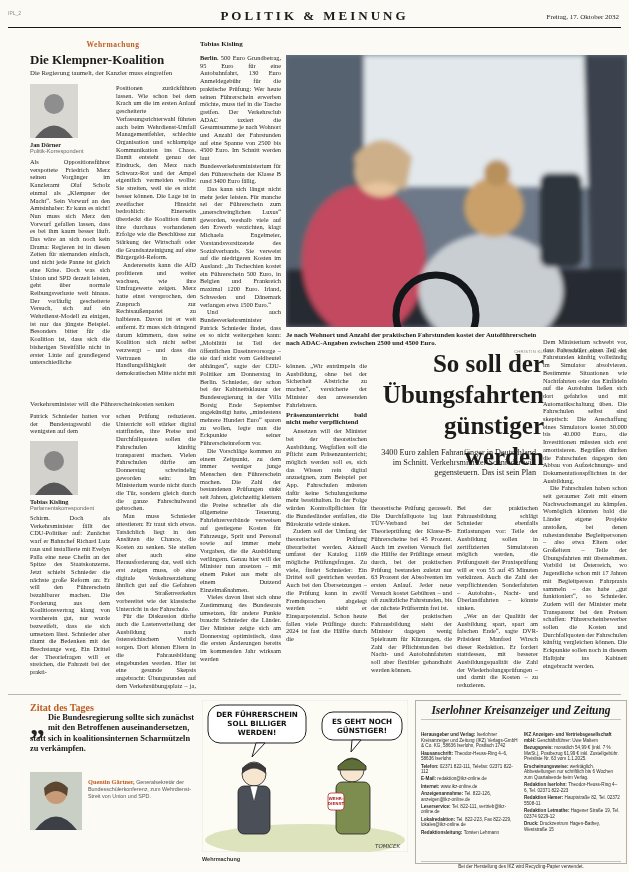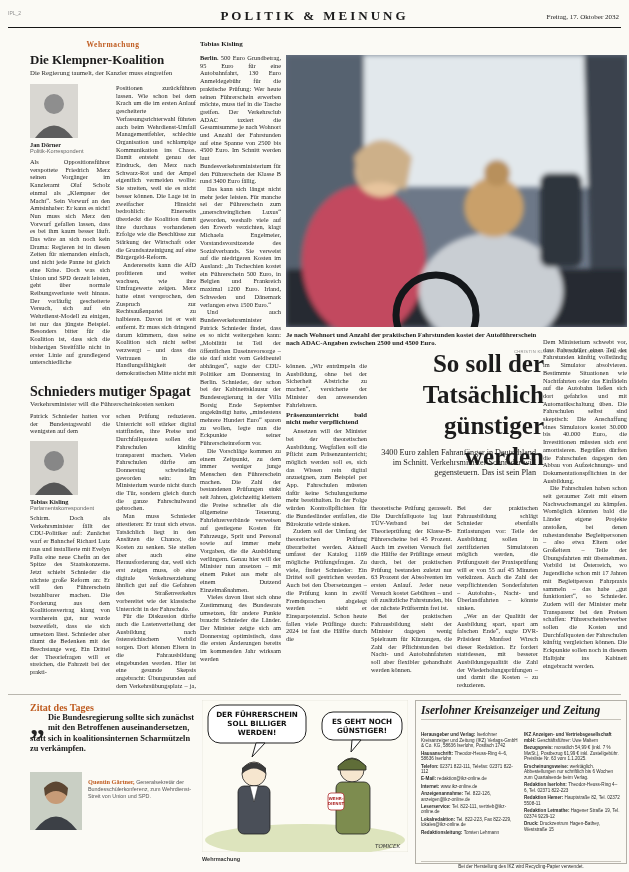--- a/index.html
+++ b/index.html
@@ -47,21 +47,21 @@
   .zitat-attr{left:88px;top:778px;width:108px;font-size:5.9px;line-height:7px;}
   .zitat-attr .nm{font-weight:bold;color:#bf5b1f;font-size:6.3px;}
   .zitat-attr .rl{color:#555;font-family:"Liberation Sans",sans-serif;font-size:5.4px;}
 
   
   .cartoon{left:202px;top:700px;width:206px;height:152px;}
   .cartoon-rubric{left:202px;top:856px;font:bold 5.5px "Liberation Sans",sans-serif;color:#333;}
 
   
   .impressum{left:415px;top:700px;width:212px;height:164px;border:0.5px solid #b3b0a8;background:#faf9f3;box-sizing:border-box;padding:3px 5px;}
-  .imp-title{font-weight:bold;font-style:italic;font-size:11.5px;line-height:13px;border-bottom:0.5px solid #c6c3ba;padding-bottom:2px;margin-bottom:12px;}
+  .imp-title{text-align:center;font-weight:bold;font-style:italic;font-size:11.5px;line-height:13px;border-bottom:0.5px solid #c6c3ba;padding-bottom:2px;margin-bottom:12px;}
   .imp-cols{display:flex;gap:6px;}
   .imp-col{width:98px;font:4.6px/5.7px "Liberation Sans",sans-serif;color:#2b2b2b;text-align:left;overflow:hidden;height:128px;}
   .imp-col p{margin:0 0 1.5px 0;text-indent:0 !important;}
   .imp-footer{text-align:center;font:4.6px "Liberation Sans",sans-serif;color:#2b2b2b;border-top:0.5px solid #c6c3ba;padding-top:1.5px;margin-top:1px;}
 </style>
 </head>
 <body>
 
 <div class="page" lang="de">
 
@@ -87,21 +87,20 @@
     <div class="author-role">Politik-Korrespondent</div>
   </div>
   <div class="abs bt" style="left:30px;top:158px;width:80px;height:220px;">
       <p class="para">Als Oppositionsführer verspottete Friedrich Merz seinen Vorgänger im Kanzleramt Olaf Scholz einmal als „Klempner der Macht“. Sein Vorwurf an den Amtsinhaber: Er kann es nicht! Nun muss sich Merz den Vorwurf gefallen lassen, dass es bei ihm kaum besser läuft. Das wäre an sich noch kein Drama: Regieren ist in diesen Zeiten für niemanden einfach, und nicht jede Panne ist gleich eine Krise. Doch was sich Union und SPD derzeit leisten, geht über normale Reibungsverluste weit hinaus. Der vorläufig gescheiterte Versuch, sich auf ein Wehrdienst-Modell zu einigen, ist nur das jüngste Beispiel. Besonders bitter für die Koalition ist, dass sich die bisherigen Streitfälle nicht in erster Linie auf grundlegend unterschiedliche</p>
     </div>
   <div class="abs bt" style="left:116px;top:84px;width:80px;height:294px;">
       <p class="para">Positionen zurückführen lassen. Wie schon bei dem Krach um die im ersten Anlauf gescheiterte Verfassungsrichterwahl führten auch beim Wehrdienst-Umfall Managementfehler, schlechte Organisation und schlampige Kommunikation ins Chaos. Damit entsteht genau der Eindruck, den Merz nach Schwarz-Rot und der Ampel eigentlich vermeiden wollte: Sie streiten, weil sie es nicht besser können. Die Lage ist in zweifacher Hinsicht bedrohlich: Einerseits überdeckt die Koalition damit ihre durchaus vorhandenen Erfolge wie die Beschlüsse zur Stärkung der Wirtschaft oder die Grundsatzeinigung auf eine Bürgergeld-Reform.</p>
       <p class="para">Andererseits kann die AfD profitieren und weiter wachsen, wie ihre Umfragewerte zeigen. Merz hatte einst versprochen, den Zuspruch zur Rechtsaußenpartei zu halbieren. Davon ist er weit entfernt. Er muss sich dringend darum kümmern, dass seine Koalition sich nicht selbst verzwergt – und dass das Vertrauen in die Handlungsfähigkeit der demokratischen Mitte nicht mit jedem Wortbruch weiter fortgespült wird.</p>
     </div>
 
-  <div class="abs kom-title2" style="top:384px;">Schnieders mutiger Spagat</div>
   <div class="abs kom-sub" style="top:400px;">Verkehrsminister will die Führerscheinkosten senken</div>
   <div class="abs bt" style="left:30px;top:412px;width:80px;height:27px;">
       <p class="para">Patrick Schnieder hatten vor der Bundestagswahl die wenigsten auf dem</p>
     </div>
 
   <div class="abs author-photo" style="left:30px;top:441px;">
     <svg width="48" height="54" viewBox="0 0 48 54">
       <rect width="48" height="54" fill="#d4d2cc"></rect>
       <circle cx="24" cy="20" r="10" fill="#878787"></circle>
       <path d="M5 54 Q24 29 43 54 Z" fill="#565656"></path>
@@ -158,21 +157,21 @@
 
   <div class="abs bt" style="left:286px;top:362px;width:81px;height:328px;">
       <p class="para">können. „Wir entrümpeln die Ausbildung, ohne bei der Sicherheit Abstriche zu machen“, versicherte der Minister den anwesenden Fahrlehrern.</p>
       <p class="para subhead">Präsenzunterricht bald nicht mehr verpflichtend</p>
       <p class="para">Ansetzen will der Minister bei der theoretischen Ausbildung. Wegfallen soll die Pflicht zum Präsenzunterricht; möglich werden soll es, sich das Wissen rein digital anzueignen, zum Beispiel per App. Fahrschulen müssten dafür keine Schulungsräume mehr bereithalten. In der Folge würden Kontrollpflichten für die Bundesländer entfallen, die Bürokratie würde sinken.</p>
       <p class="para">Zudem soll der Umfang der theoretischen Prüfung überarbeitet werden. Aktuell umfasst der Katalog 1169 mögliche Prüfungsfragen. Zu viele, findet Schnieder: Ein Drittel soll gestrichen werden. Auch bei den Übersetzungen – die Prüfung kann in zwölf Fremdsprachen abgelegt werden – sieht er Einsparpotenzial. Schon heute fallen viele Prüflinge durch: 2024 ist fast die Hälfte durch die</p>
     </div>
 
   <div class="abs headline">
     <div>So soll der</div>
-    <div>Tatsächlich</div>
+    <div>Übungsfahrten</div>
     <div>günstiger werden</div>
   </div>
   <div class="abs deck">3400 Euro zahlen Fahranfänger in Deutschland im Schnitt. Verkehrsminister Schnieder will gegensteuern. Das ist sein Plan</div>
 
   <div class="abs bt" style="left:371px;top:504px;width:81px;height:186px;">
       <p class="para">theoretische Prüfung gerasselt. Die Durchfallquote lag laut TÜV-Verband bei der Theorieprüfung der Klasse-B-Führerscheine bei 45 Prozent. Auch im zweiten Versuch fiel die Hälfte der Prüflinge erneut durch, bei der praktischen Prüfung bestanden zuletzt nur 63 Prozent der Absolventen im ersten Anlauf. Jeder neue Versuch kostet Gebühren – und oft zusätzliche Fahrstunden, bis der nächste Prüftermin frei ist.</p>
       <p class="para">Bei der praktischen Fahrausbildung sieht der Minister dagegen wenig Spielraum für Kürzungen, die Zahl der Pflichtstunden bei Nacht- und Autobahnfahrten soll aber flexibler gehandhabt werden können.</p>
     </div>
   <div class="abs bt" style="left:457px;top:504px;width:81px;height:186px;">
       <p class="para">Bei der praktischen Fahrausbildung schlägt Schnieder ebenfalls Entlastungen vor: Teile der Ausbildung sollen in zertifizierten Simulatoren möglich werden, die Prüfungszeit der Praxisprüfung will er von 55 auf 45 Minuten verkürzen. Auch die Zahl der verpflichtenden Sonderfahrten – Autobahn-, Nacht- und Überlandfahrten – könnte sinken.</p>

